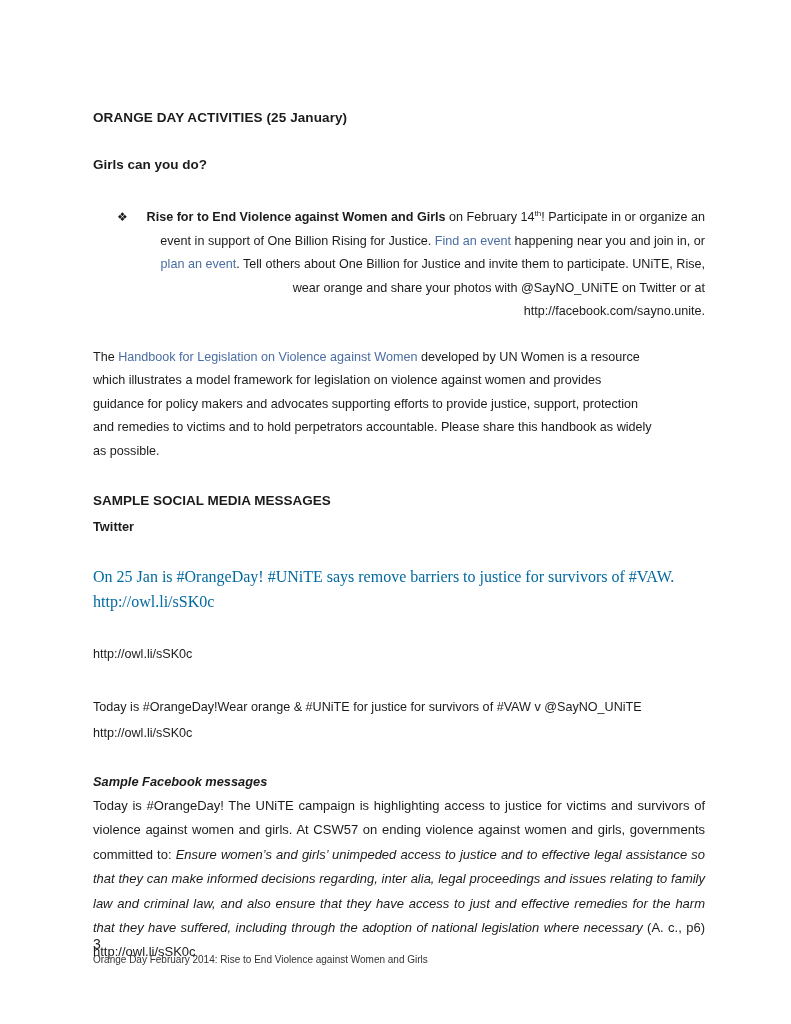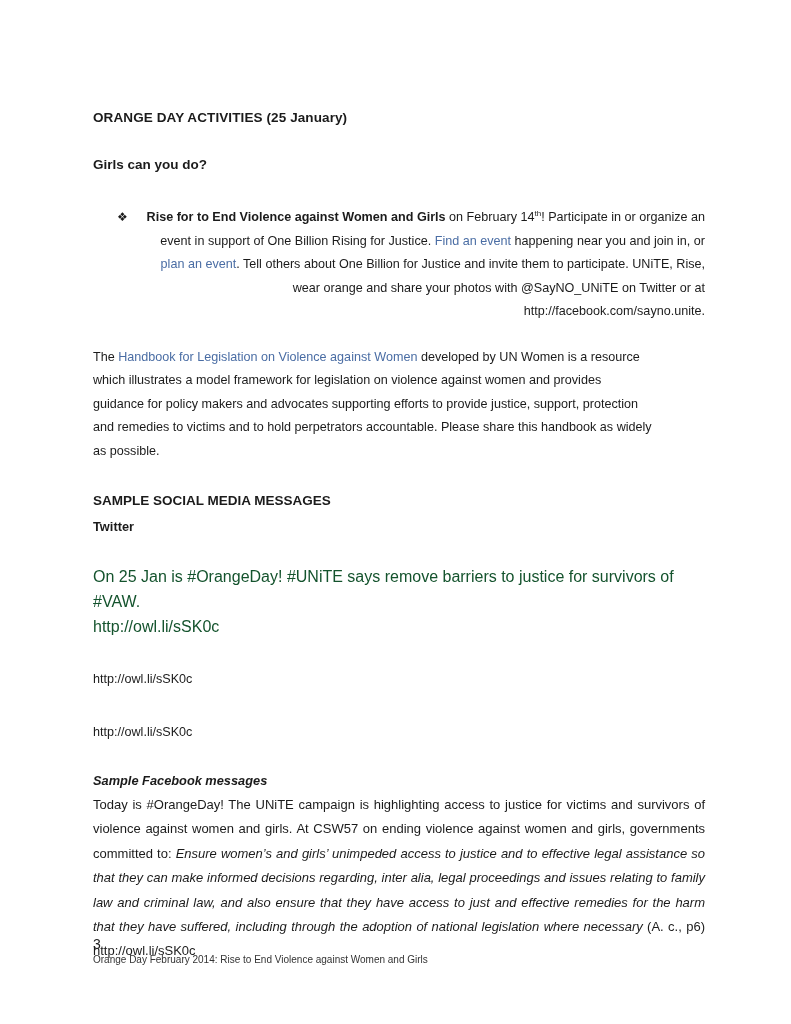--- a/index.html
+++ b/index.html
@@ -70,24 +70,24 @@
     font-weight: bold;
   }
   .h-twitter {
     margin: 0;
     padding-top: 11px;
     font-size: 12.8px;
     font-weight: bold;
   }
   .tweet-serif {
     margin-top: 30px;
-    font-family: Liberation Sans, sans-serif;
+    font-family: Liberation Serif, serif;
     font-size: 16px;
     line-height: 25px;
-    color: #14532d;
+    color: #0369a1;
   }
   .tweet-sans {
     margin-top: 27px;
     font-size: 12.6px;
     line-height: 26px;
   }
   .tweet-justify { text-align: justify; }
   .tweet-url { display: block; }
   .h-facebook {
     margin: 0;
@@ -145,20 +145,21 @@
   <div class="tweet-serif">
     <span>On 25 Jan is #OrangeDay! #UNiTE says remove barriers to justice for survivors of #VAW.</span>
     <span class="tweet-url">http://owl.li/sSK0c</span>
   </div>
 
   <div class="tweet-sans">
     <span class="tweet-url">http://owl.li/sSK0c</span>
   </div>
 
   <div class="tweet-sans tweet-justify">
+    <span>Today is #OrangeDay!Wear orange &amp; #UNiTE for justice for survivors of #VAW v @SayNO_UNiTE</span>
     <span class="tweet-url">http://owl.li/sSK0c</span>
   </div>
 
   <h3 class="h-facebook">Sample Facebook messages</h3>
 
   <div class="fb-par">
     <span>Today is #OrangeDay! The UNiTE campaign is highlighting access to justice for victims and survivors of violence against women and girls. At CSW57 on ending violence against women and girls, governments committed to: </span><i>Ensure women’s and girls’ unimpeded access to justice and to effective legal assistance so that they can make informed decisions regarding, inter alia, legal proceedings and issues relating to family law and criminal law, and also ensure that they have access to just and effective remedies for the harm that they have suffered, including through the adoption of national legislation where necessary</i><span> (A. c., p6) http://owl.li/sSK0c</span>
   </div>
 
 </div>

